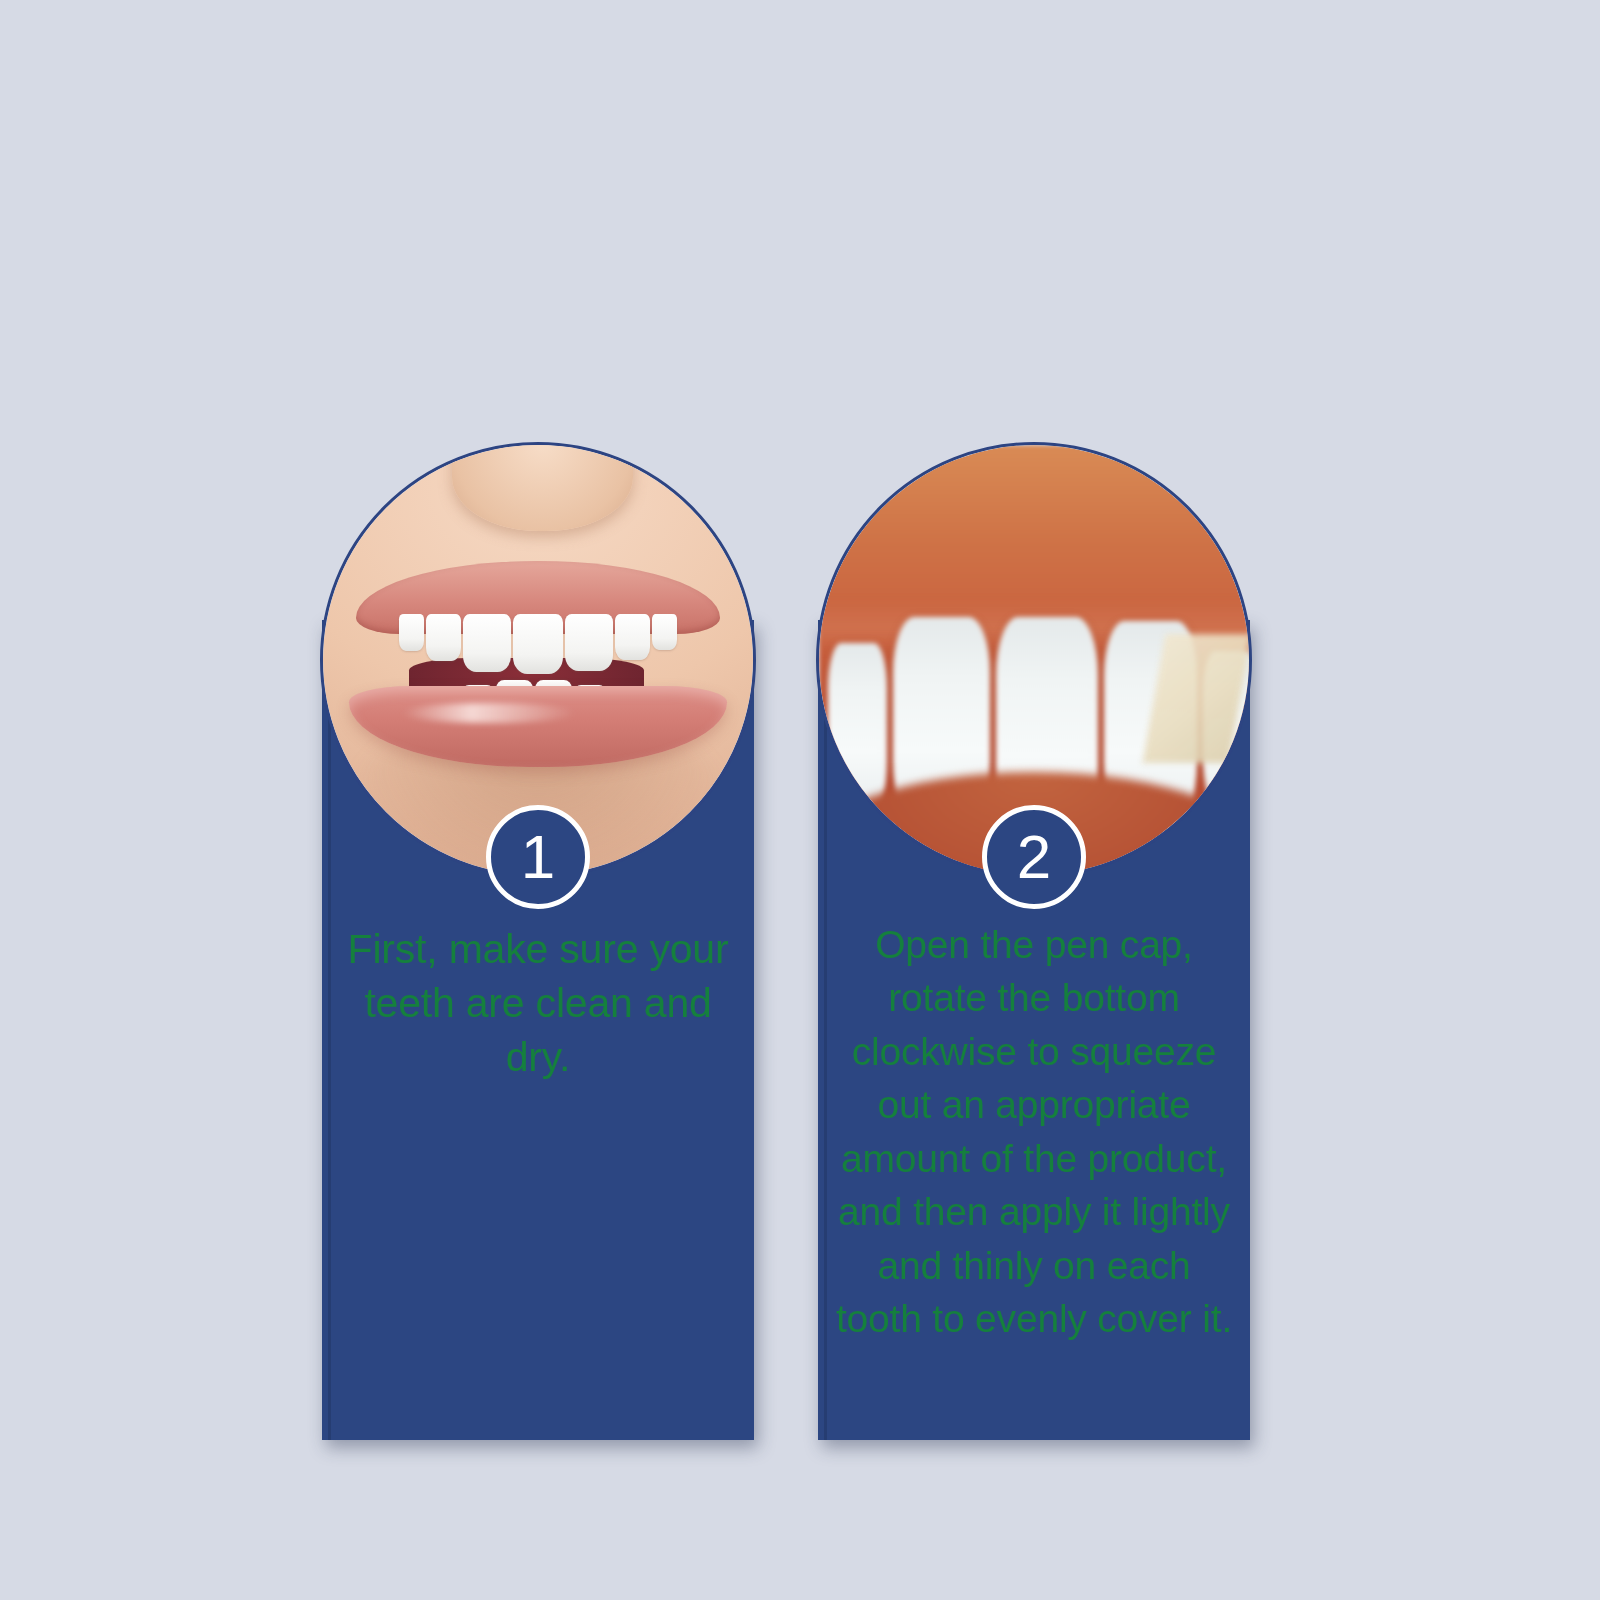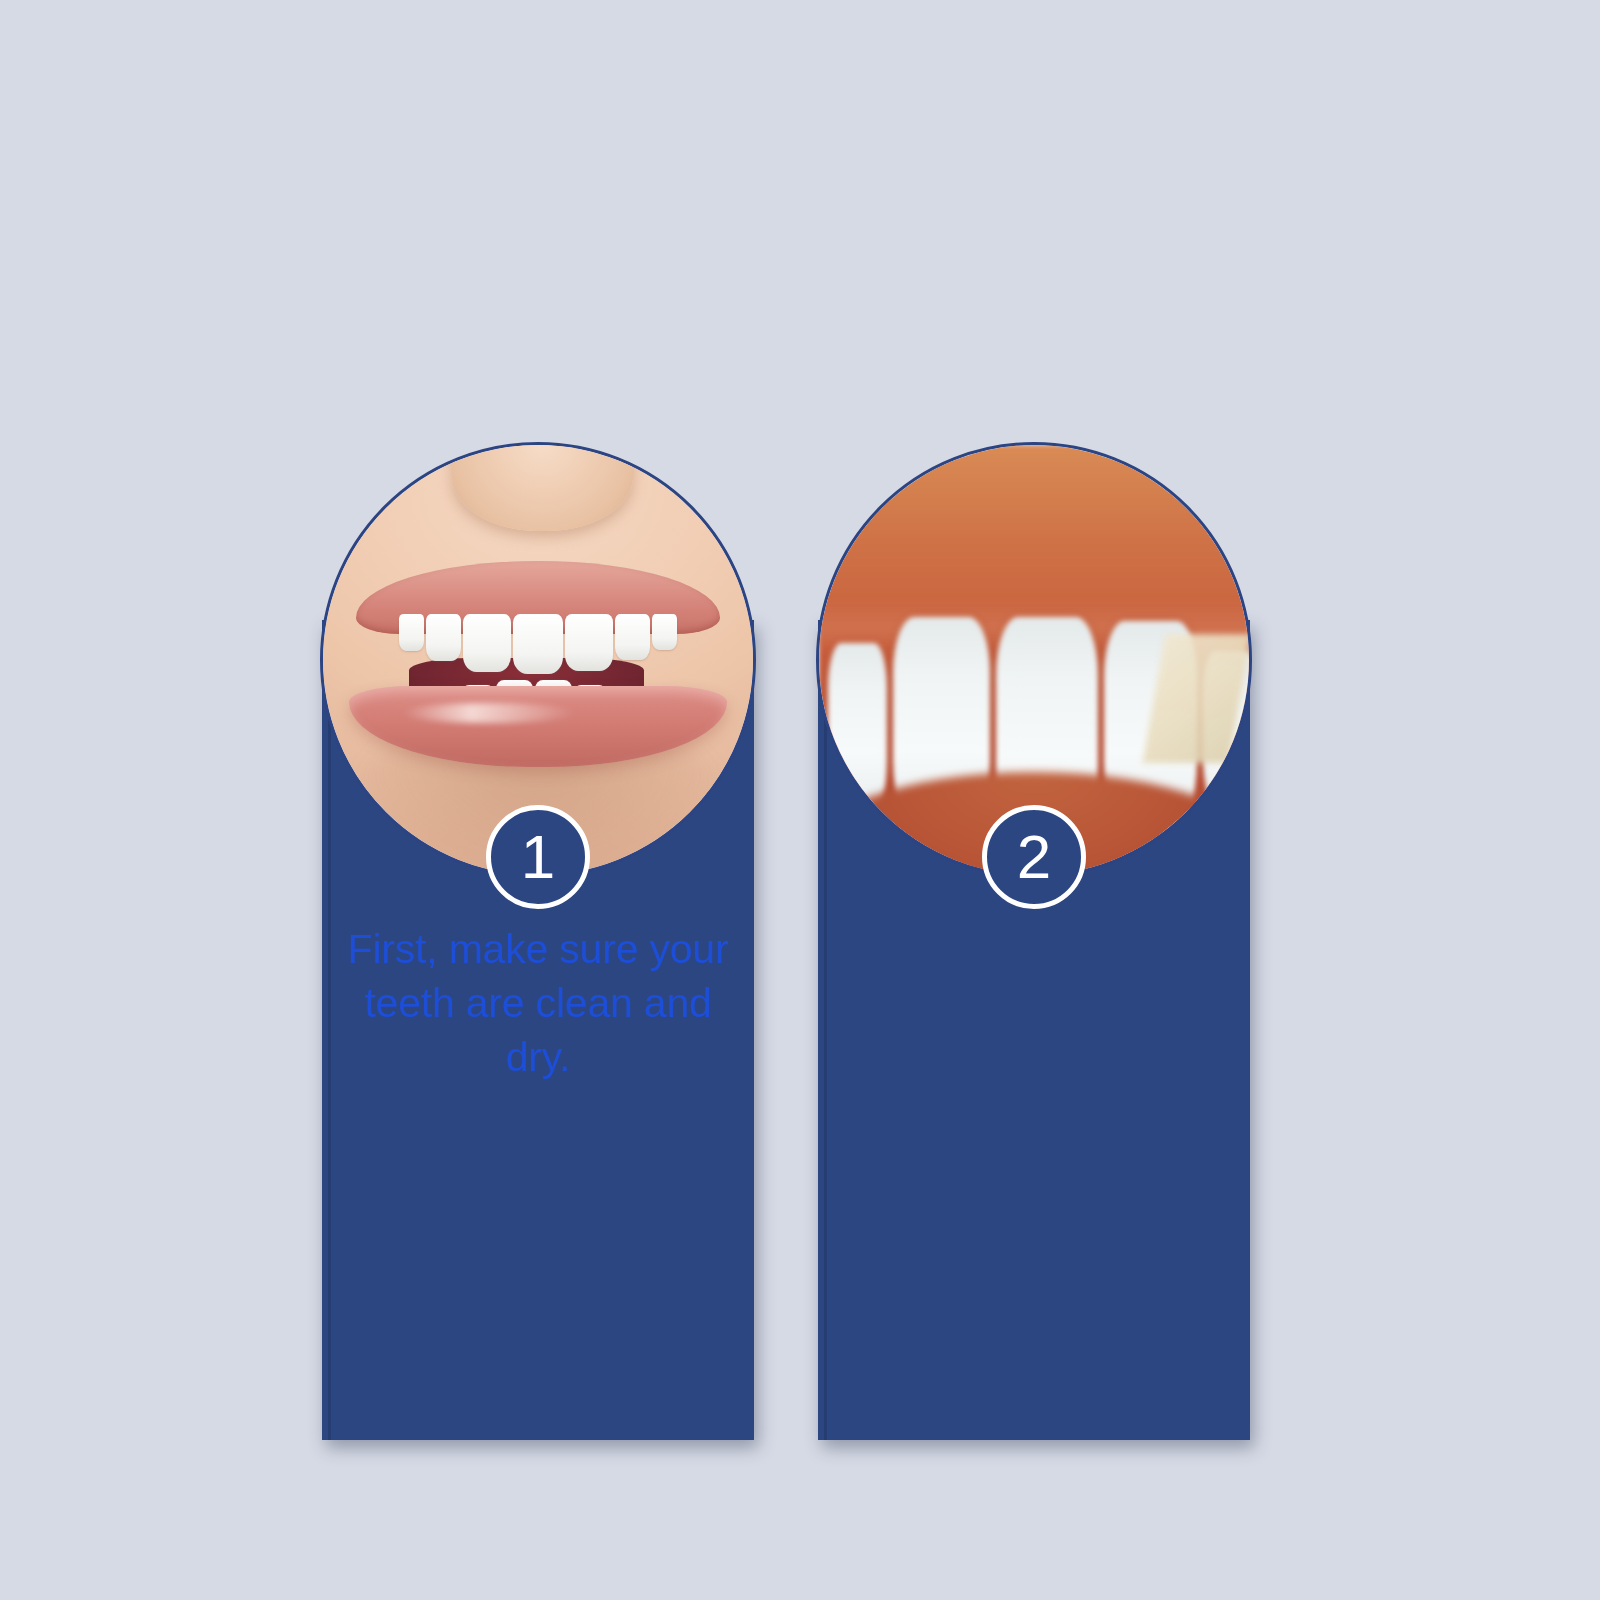--- a/index.html
+++ b/index.html
@@ -303,21 +303,21 @@
     line-height: 94px;
     text-align: center;
   }
 
   
   .step-text {
     position: absolute;
     left: 18px;
     top: 480px;
     width: 400px;
-    color: #1d4ed8;
+    color: #15803d;
     text-align: center;
     font-size: 41px;
     line-height: 1.32;
     font-weight: 300;
     letter-spacing: -0.2px;
   }
   .card-2 .step-text {
     top: 476px;
     font-size: 39px;
     line-height: 1.37;
@@ -389,16 +389,17 @@
               <div class="mt" style="width: 22%; height: 98%; margin-top: 1%;"></div>
               <div class="mt" style="width: 13%; height: 74%; margin-top: 8%;"></div>
             </div>
           <div class="macro-strip"></div>
           <div class="macro-lip"></div>
         </div>
       </div>
 
       <div class="badge">2</div>
 
+      <div class="step-text">Open the pen cap, rotate the bottom clockwise to squeeze out an appropriate amount of the product, and then apply it lightly and thinly on each tooth to evenly cover it.</div>
     </div>
 
   </div>
 </div>
 
 </body></html>

